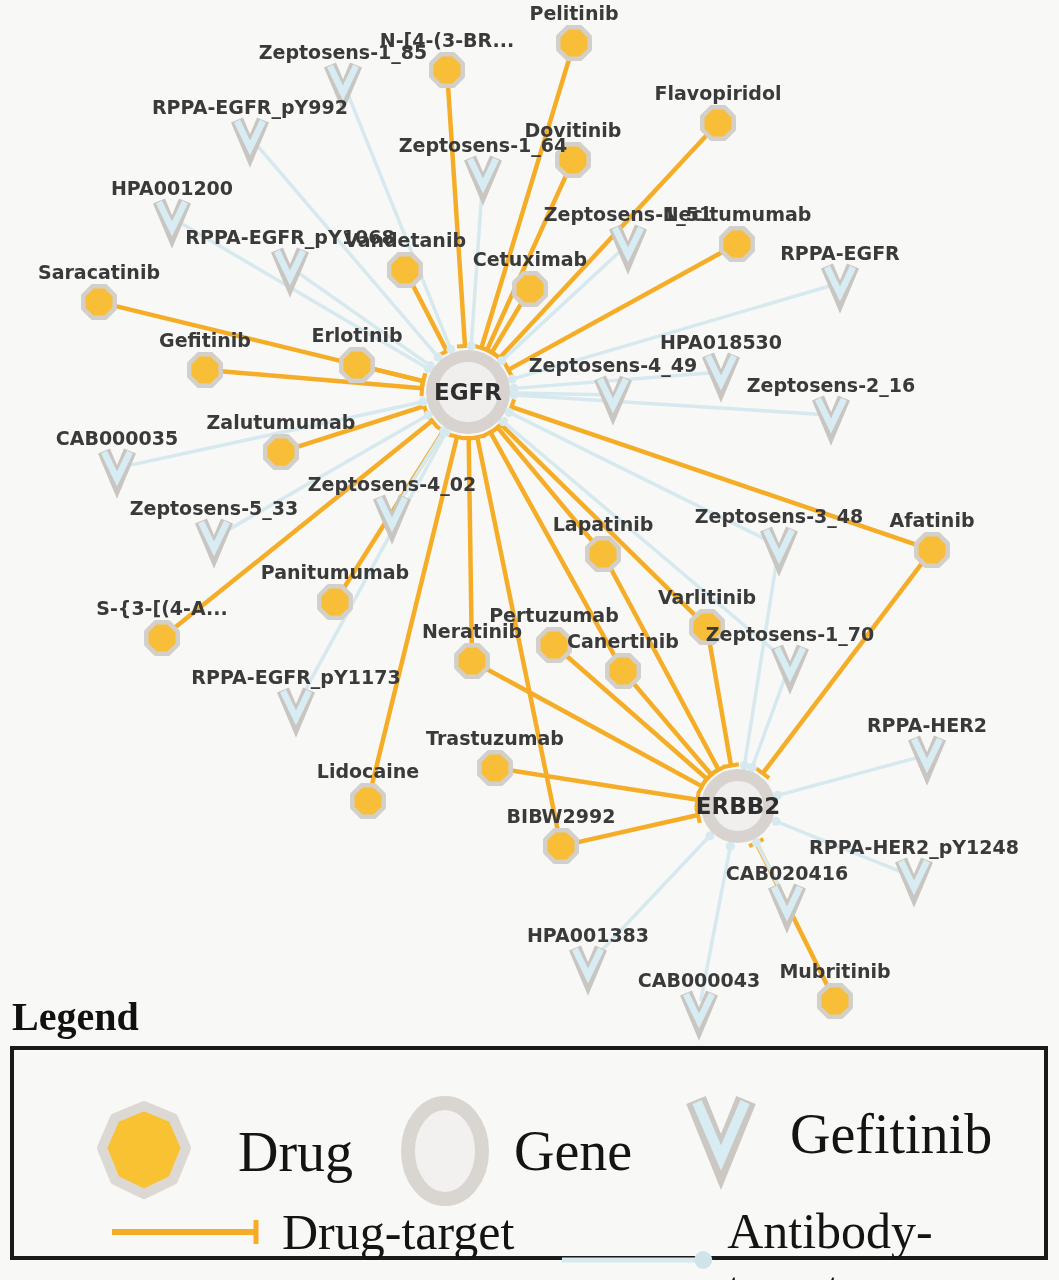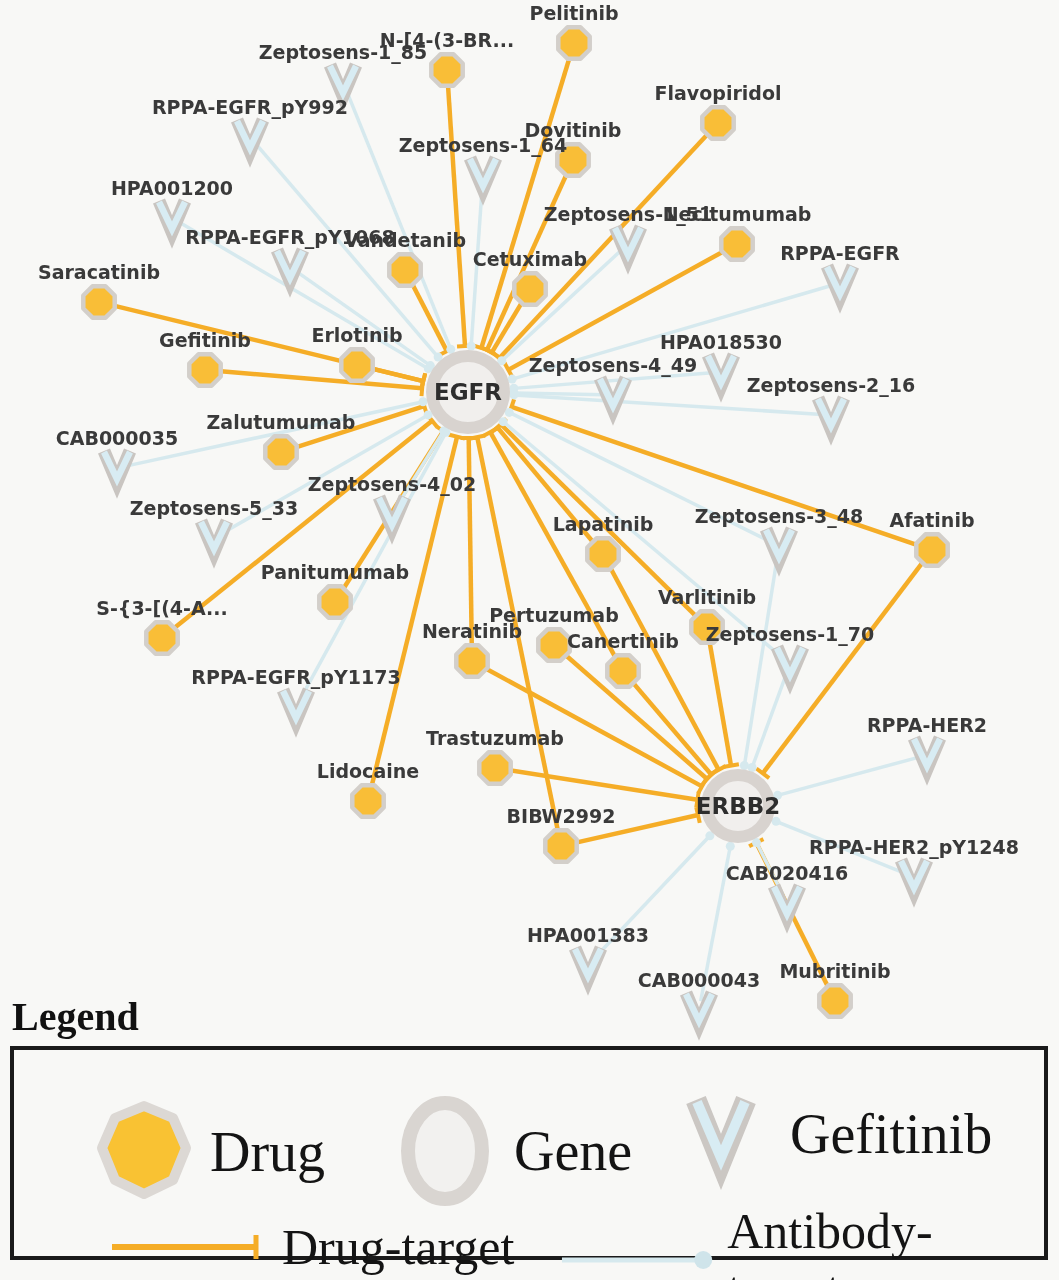--- a/index.html
+++ b/index.html
@@ -438,21 +438,21 @@
         <text x="787" y="880" text-anchor="middle" class="node-label">CAB020416</text>
         <text x="588" y="942" text-anchor="middle" class="node-label">HPA001383</text>
         <text x="699" y="987" text-anchor="middle" class="node-label">CAB000043</text>
       </g>
     </svg>
 
   <div class="legend-title">Legend</div>
 
   <div class="legend-box">
 
-    <div class="lg-item" style="left:78px;top:48px;">
+    <div class="lg-item" style="left:78px;top:48px;gap:28px;">
       <svg width="104" height="108" viewBox="0 0 104 108">
         <polygon points="52,8 81,20 94,50 81,82 52,96 23,82 10,50 23,20" fill="#F9C233" stroke="#dcd8d4" stroke-width="10" stroke-linejoin="round"></polygon>
       </svg>
       <span class="lg-node-label">Drug</span>
     </div>
 
     <div class="lg-item" style="left:376px;top:42px;text-align:right;">
       <svg width="110" height="118" viewBox="0 0 110 118">
         <ellipse cx="55" cy="59" rx="37" ry="48" fill="#f2f1ef" stroke="#d9d5d1" stroke-width="14"></ellipse>
       </svg>
@@ -460,21 +460,21 @@
     </div>
 
     <div class="lg-item" style="left:652px;top:28px;">
       <svg width="110" height="112" viewBox="0 0 110 112">
         <path d="M 30 22 L 55 84 L 80 22" fill="none" stroke="#cbc7c3" stroke-width="21" stroke-miterlimit="3"></path>
         <path d="M 31 24 L 55 80 L 79 24" fill="none" stroke="#d8ecf3" stroke-width="10" stroke-miterlimit="3"></path>
       </svg>
       <span class="lg-node-label">Gefitinib</span>
     </div>
 
-    <div class="lg-item" style="left:92px;top:168px;">
+    <div class="lg-item" style="left:92px;top:153px;">
       <svg width="164" height="56" viewBox="0 0 164 56">
         <line x1="6" y1="28" x2="148" y2="28" stroke="#F5AD27" stroke-width="6"></line>
         <line x1="150" y1="16" x2="150" y2="40" stroke="#F5AD27" stroke-width="5"></line>
       </svg>
       <span class="lg-edge-label">Drug-target</span>
     </div>
 
     <div class="lg-item" style="left:542px;top:152px;">
       <svg width="160" height="56" viewBox="0 0 160 56">
         <line x1="6" y1="28" x2="144" y2="28" stroke="#d6e9ee" stroke-width="5"></line>

